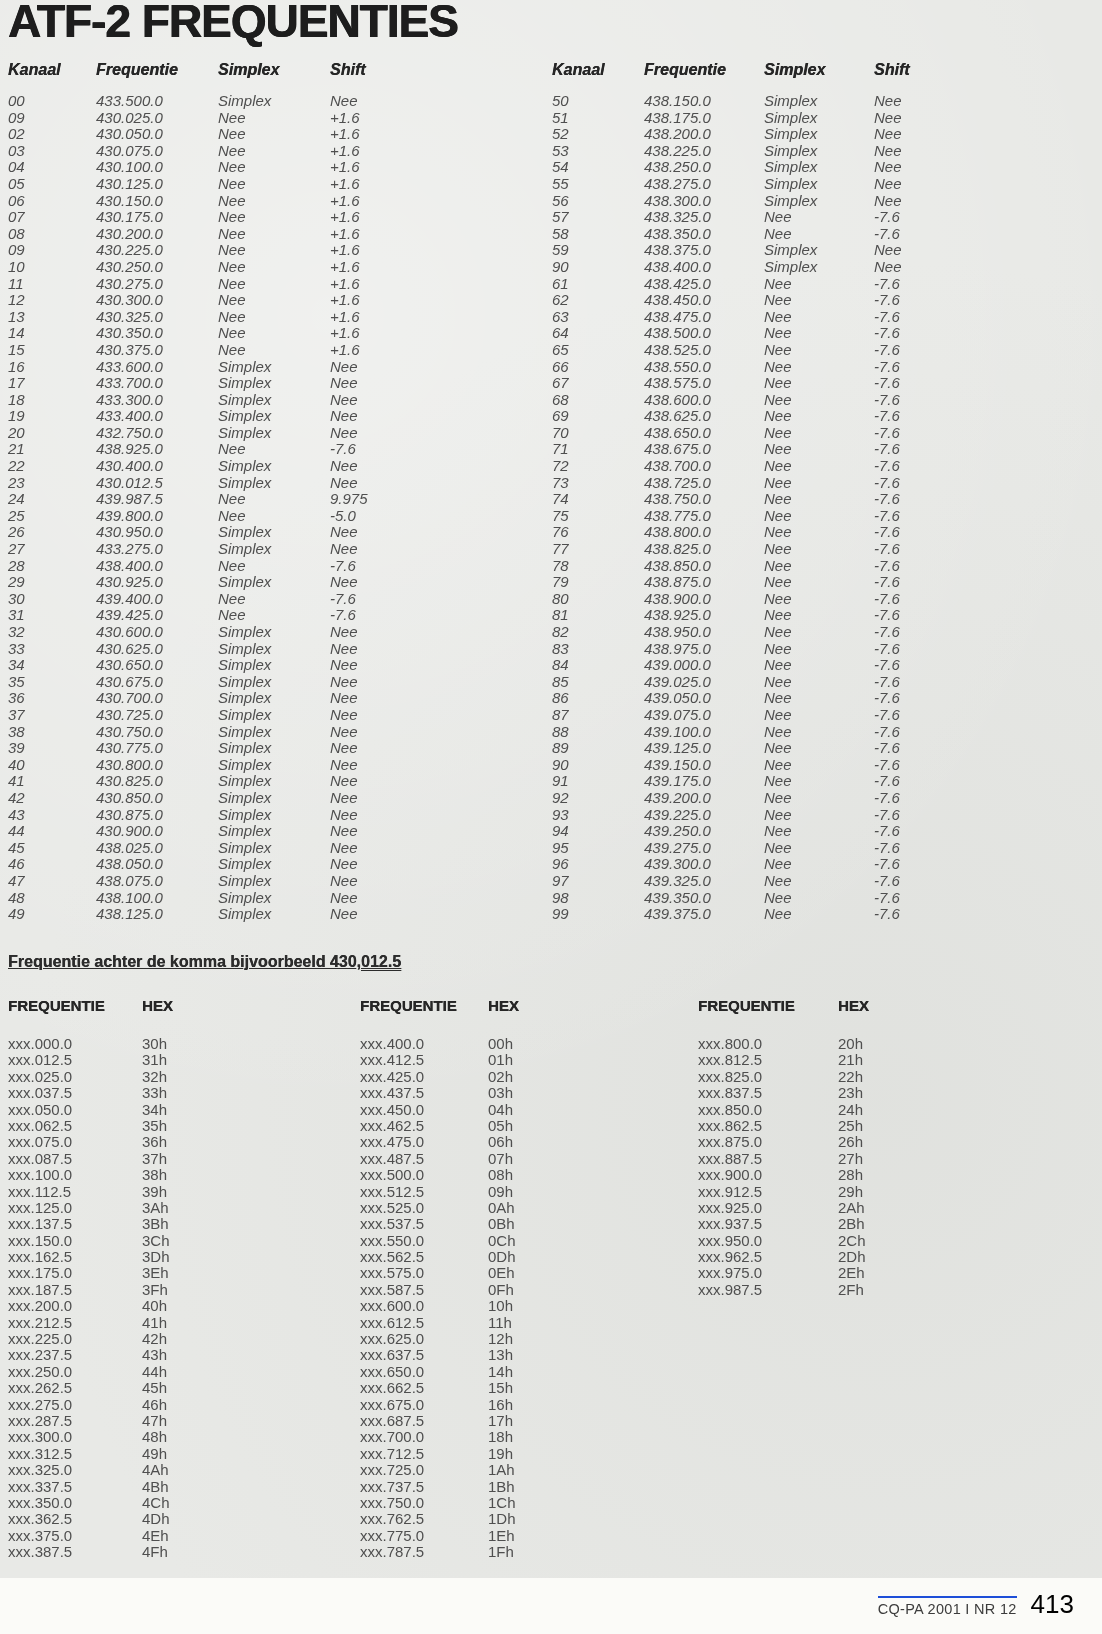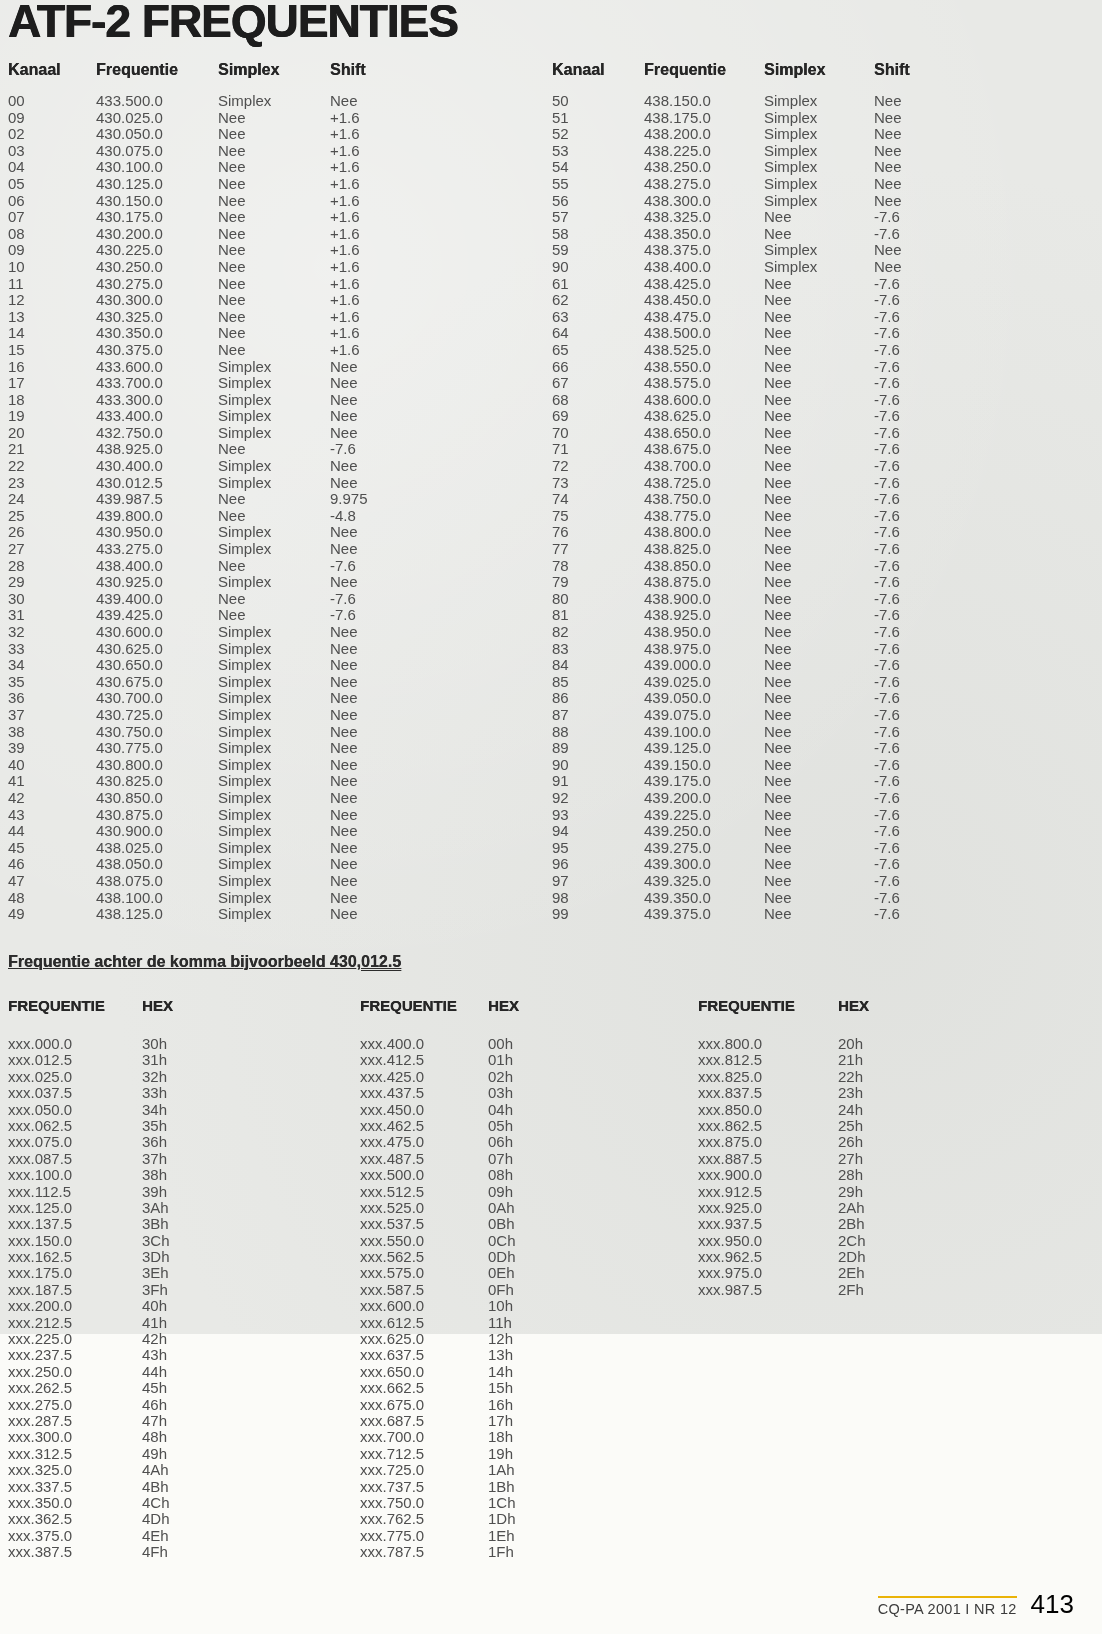--- a/index.html
+++ b/index.html
@@ -4,34 +4,34 @@
 <style>
   * { margin:0; padding:0; box-sizing:border-box; }
   html,body { width:1102px; height:1634px; }
   body {
     font-family:"Liberation Sans","DejaVu Sans",sans-serif;
     background:#fbfbf8;
     position:relative;
     overflow:hidden;
   }
   .page {
-    position:absolute; left:0; top:0; width:1102px; height:1334px;
+    position:absolute; left:0; top:0; width:1102px; height:1578px;
     background:#e8e9e6;
     background-image:
       radial-gradient(circle at 30% 20%, rgba(255,255,255,0.35), rgba(255,255,255,0) 55%),
       radial-gradient(circle at 80% 70%, rgba(210,212,208,0.35), rgba(210,212,208,0) 60%);
   }
   .title {
     position:absolute; left:8px; top:-6px;
     font-size:46px; font-weight:bold; letter-spacing:-1px;
     color:#1d1d1d;
     text-shadow:0.6px 0 0 currentColor, -0.3px 0 0 currentColor;
   }
   
-  .chan-table { position:absolute; top:60px; }
+  .chan-table { position:absolute; top:60px;font-style:italic; }
   .chan-table.left  { left:8px;   width:440px; }
   .chan-table.right { left:552px; width:440px; }
   .chan-row { display:grid; height:16.6px; align-items:center; }
   .chan-table.left  .chan-row { grid-template-columns:88px 122px 112px 90px; }
   .chan-table.right .chan-row { grid-template-columns:92px 120px 110px 90px; }
   .chan-header { height:19px; margin-bottom:13px; font-weight:bold; font-size:16px; color:#262626; }
   .chan-header span { text-shadow:0.3px 0 0 currentColor; }
   .chan-body .tcell { font-size:15px; color:#4f4f4f; white-space:nowrap; }
   
   .subtitle {
@@ -52,21 +52,21 @@
   .hex-table.t1 .hex-header, .hex-table.t1 .hex-row { grid-template-columns:134px 90px; }
   .hex-table.t2 .hex-header, .hex-table.t2 .hex-row { grid-template-columns:128px 90px; }
   .hex-table.t3 .hex-header, .hex-table.t3 .hex-row { grid-template-columns:140px 90px; }
   .hex-body .tcell { font-size:15px; color:#4f4f4f; white-space:nowrap; }
   
   .footer {
     position:absolute; top:1592px; right:28px;
     display:flex; align-items:flex-end; gap:14px;
   }
   .footer .issue {
-    border-top:2px solid #eab308; padding-top:3px;
+    border-top:2px solid #1d4ed8; padding-top:3px;
     font-size:14.5px; color:#3c3c3c; letter-spacing:0.3px;
   }
   .footer .pagenum { font-size:26px; color:#000000; line-height:0.95; }
 </style>
 </head>
 <body>
 
 <div class="page">
 
   <h1 class="title">ATF-2 FREQUENTIES</h1>
@@ -226,21 +226,21 @@
         <div class="chan-row">
           <span class="tcell">24</span>
           <span class="tcell">439.987.5</span>
           <span class="tcell">Nee</span>
           <span class="tcell">9.975</span>
         </div>
         <div class="chan-row">
           <span class="tcell">25</span>
           <span class="tcell">439.800.0</span>
           <span class="tcell">Nee</span>
-          <span class="tcell">-4.8</span>
+          <span class="tcell">-5.0</span>
         </div>
         <div class="chan-row">
           <span class="tcell">26</span>
           <span class="tcell">430.950.0</span>
           <span class="tcell">Simplex</span>
           <span class="tcell">Nee</span>
         </div>
         <div class="chan-row">
           <span class="tcell">27</span>
           <span class="tcell">433.275.0</span>

